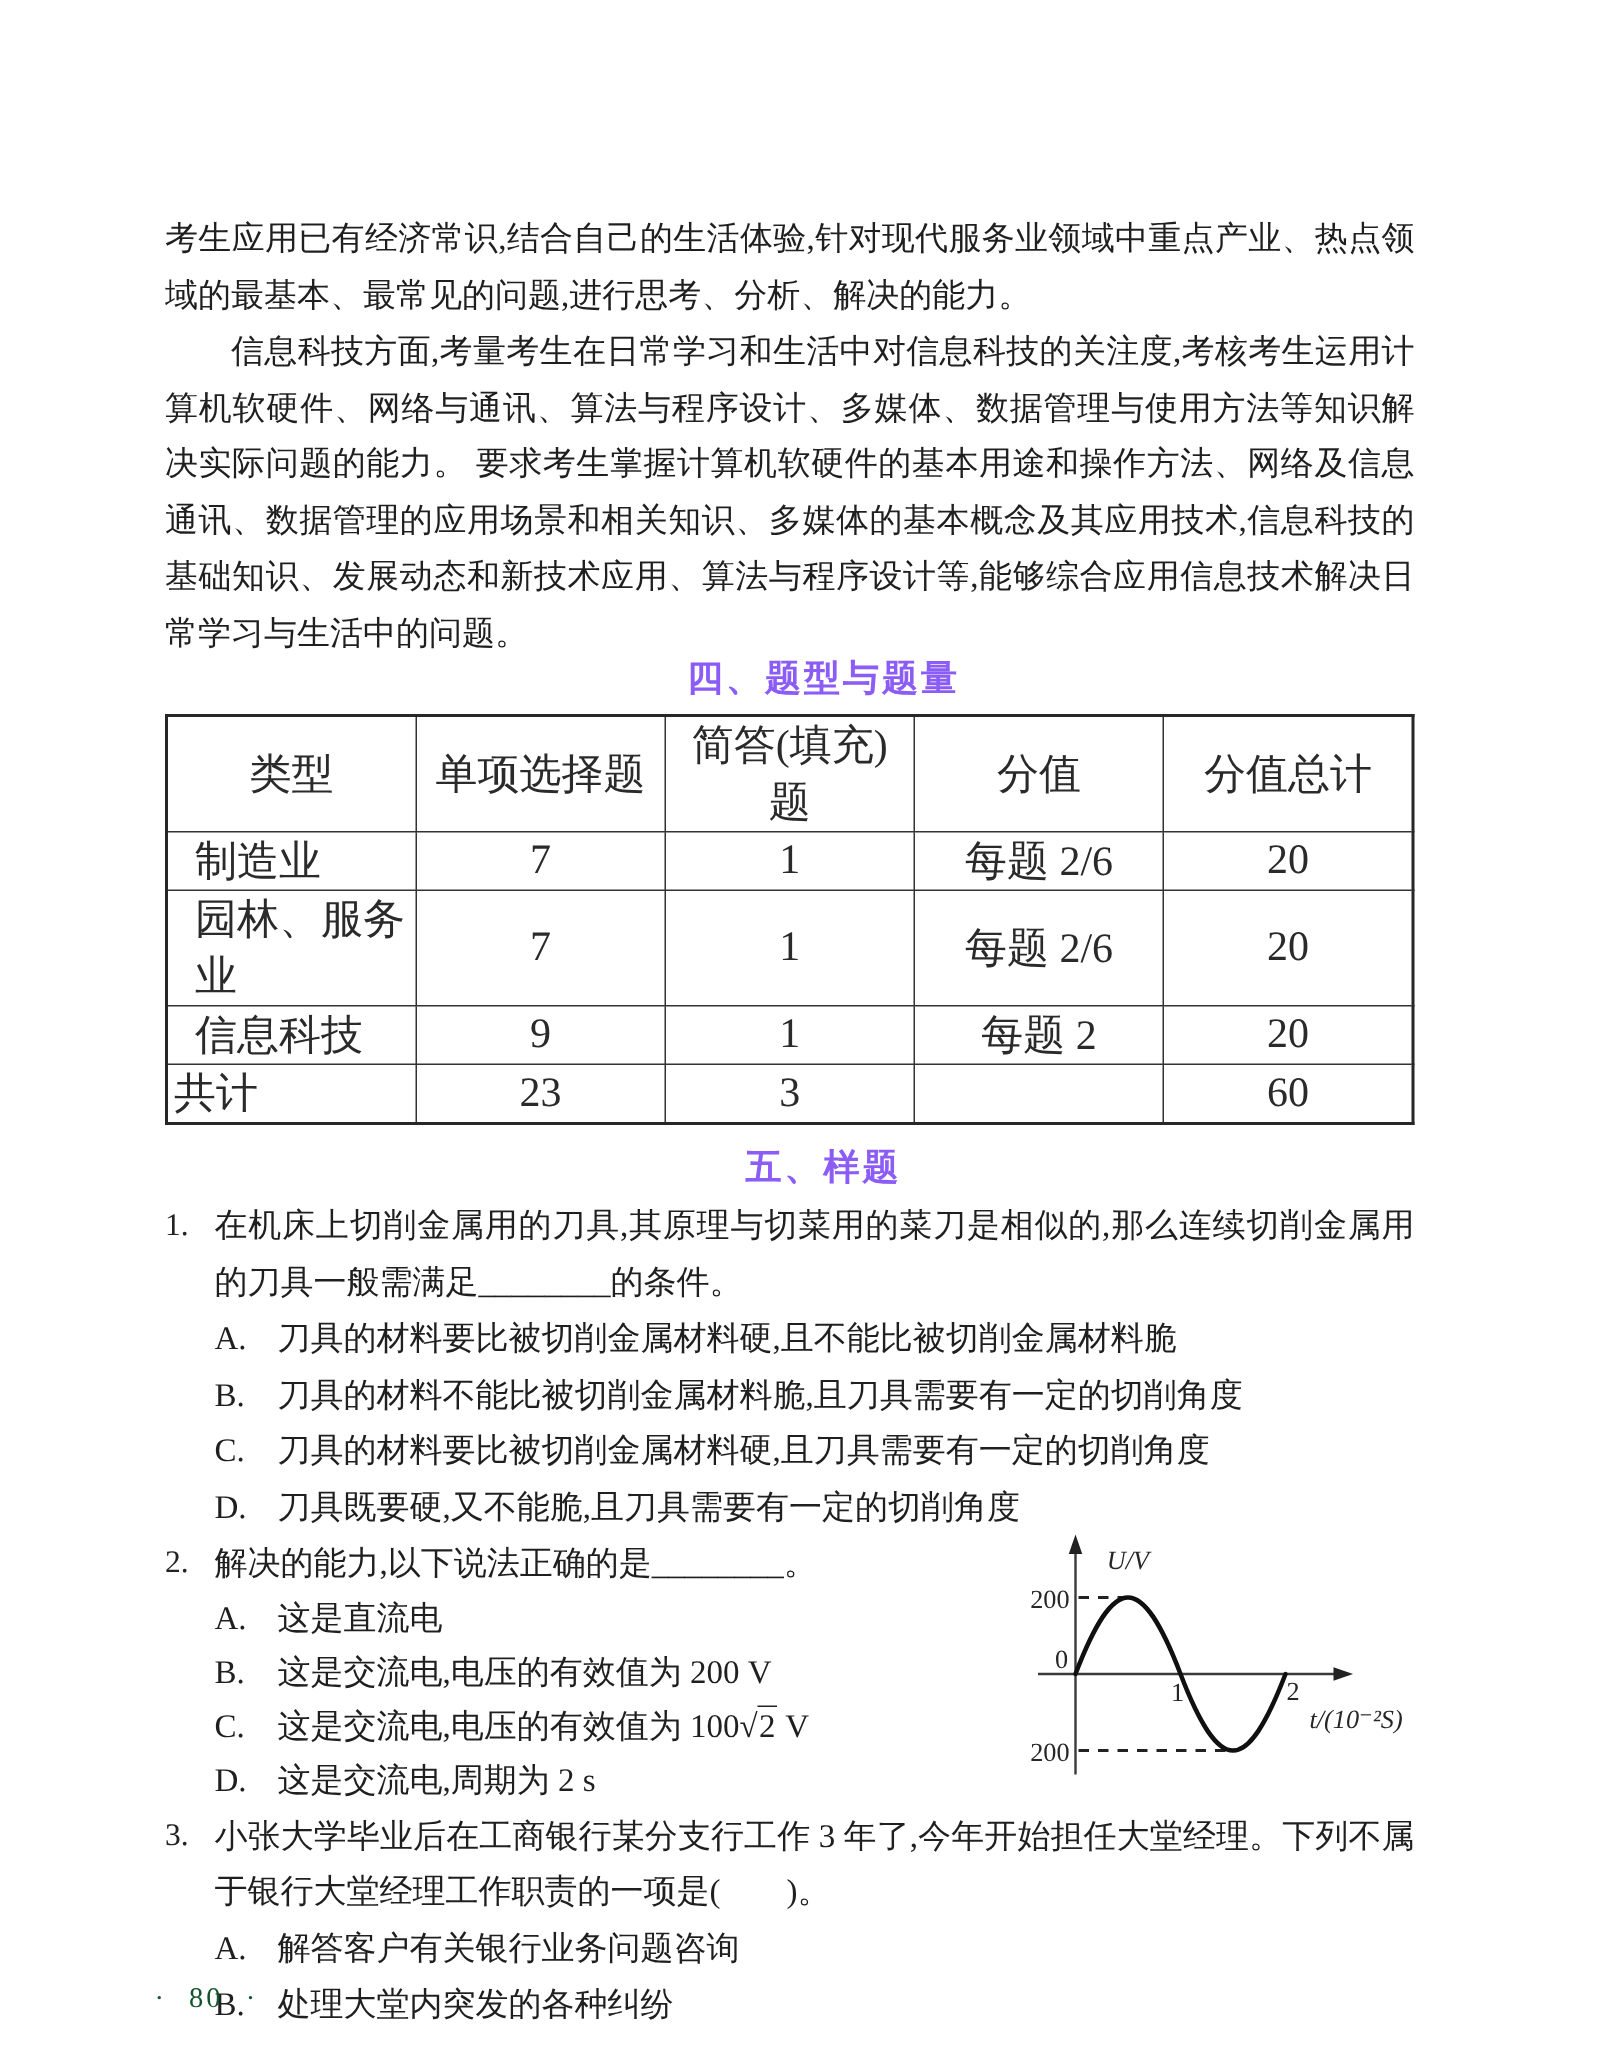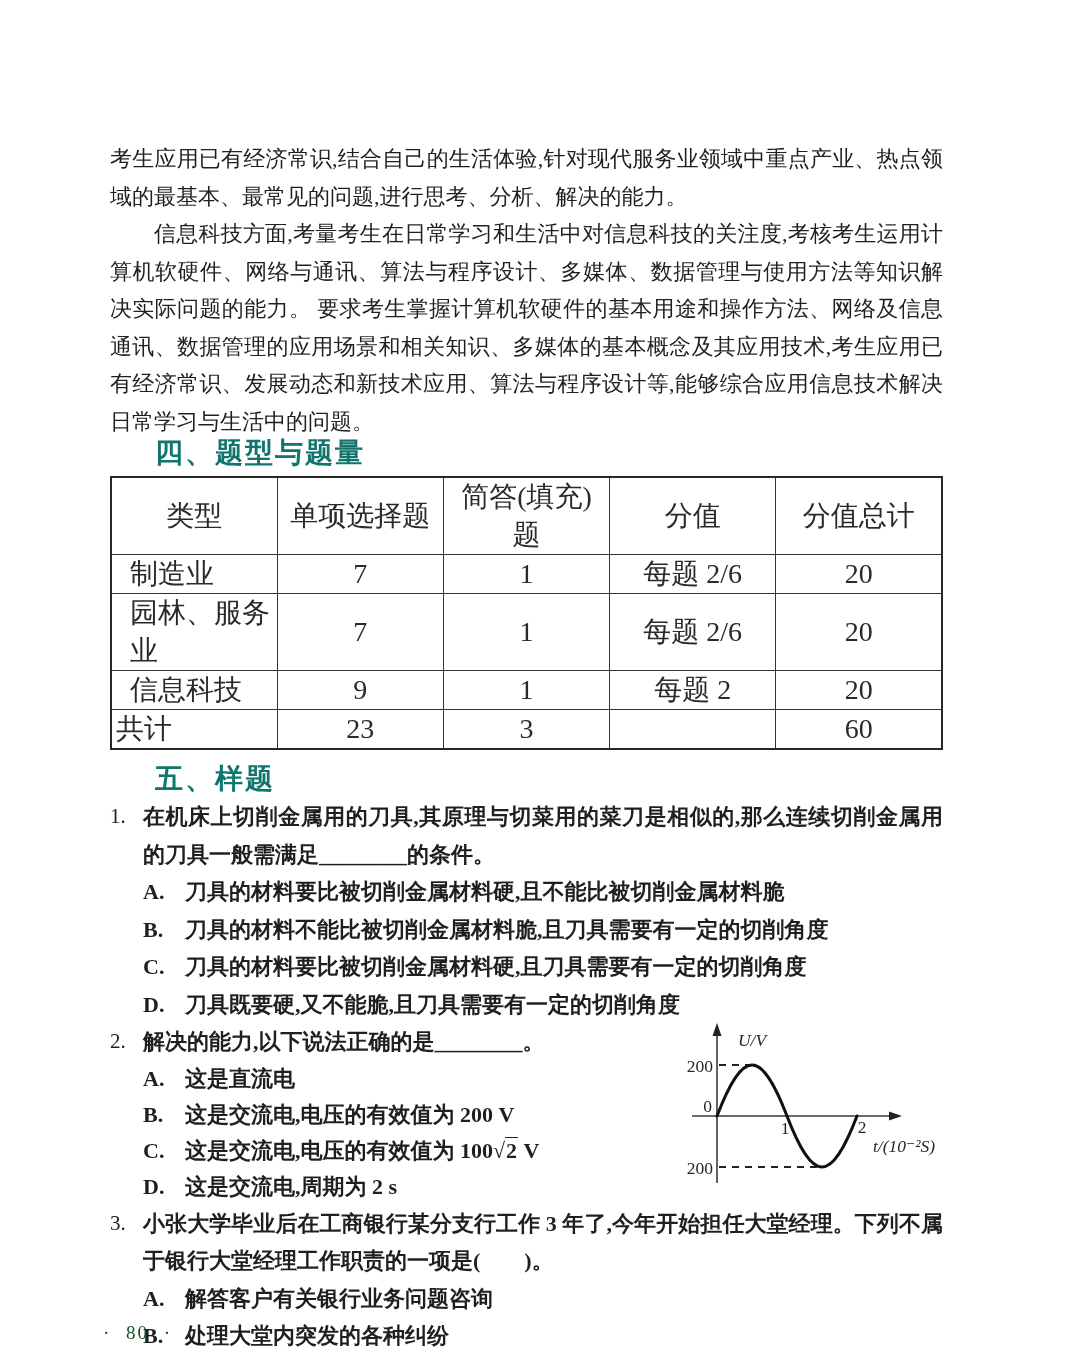--- a/index.html
+++ b/index.html
@@ -7,41 +7,41 @@
     position:relative;width:1080px;height:1366px;background:#ffffff;
     overflow:hidden;color:#1d1d1d;
     font-family:"Liberation Serif","DejaVu Serif",serif;
   }
   .content{position:absolute;left:110px;top:140px;width:833px;}
   .para{margin:0;font-size:22px;line-height:37.5px;text-align:justify;color:#1f1f1f;}
   .para.indent{text-indent:2em;}
   .sec{
     margin:0;padding-left:45px;
     font-family:"Liberation Sans","DejaVu Sans",sans-serif;
-    font-weight:bold;font-size:28px;line-height:30px;letter-spacing:2px;color:#0f766e;
+    font-weight:bold;font-size:24px;line-height:30px;letter-spacing:2px;color:#8b5cf6;text-align:center;
   }
   .sec.s4{margin-top:-2px;margin-bottom:8px;}
   .sec.s5{margin-top:14px;margin-bottom:4px;}
   table.qtable{
     width:100%;border-collapse:collapse;border:2.5px solid #272727;
     font-size:28px;table-layout:fixed;
   }
   table.qtable th,table.qtable td{
     border:1.5px solid #333;height:38px;text-align:center;
     font-weight:normal;padding:0 4px;color:#2a2a2a;
   }
   table.qtable th{height:40px;}
   table.qtable td.left{text-align:left;padding-left:18px;}
   table.qtable td.ctr{text-align:left;}
   .subhead{margin:8px 0 2px 0;font-size:20.5px;line-height:36px;color:#2e2e2e;}
   .subhead .bullet{margin-right:12px;}
   .subhead .sublbl{letter-spacing:4px;}
   .question{position:relative;display:flex;}
   .qnum{flex:none;width:33px;font-size:21px;line-height:37.5px;color:#222;}
-  .qbody{flex:1;min-width:0;font-weight:bold;}
+  .qbody{flex:1;min-width:0;}
   .stem{margin:0;font-size:22px;line-height:37.5px;text-align:justify;color:#1f1f1f;}
   .opt{display:flex;font-size:22px;line-height:37.5px;color:#1f1f1f;}
   .olabel{flex:none;width:42px;}
   .otext{flex:1;}
   .q2 .opt{line-height:36px;max-width:560px;}
   .q2 .figure{position:absolute;left:575px;top:-4px;width:302px;height:167px;}
   .figure text{fill:#272727;font-family:"Liberation Serif","DejaVu Serif",serif;}
   .figure .tick{font-size:17.5px;}
   .figure .axlbl{font-size:17.5px;font-style:italic;}
   .rad{border-top:1.5px solid #222;padding:0 1px;}
@@ -50,21 +50,21 @@
     font-size:19px;color:#14532d;letter-spacing:2px;word-spacing:8px;
   }
 </style>
 </head>
 <body>
 
 <div class="page">
   <div class="content">
 
     <p class="para">考生应用已有经济常识,结合自己的生活体验,针对现代服务业领域中重点产业、热点领域的最基本、最常见的问题,进行思考、分析、解决的能力。</p>
-    <p class="para indent">信息科技方面,考量考生在日常学习和生活中对信息科技的关注度,考核考生运用计算机软硬件、网络与通讯、算法与程序设计、多媒体、数据管理与使用方法等知识解决实际问题的能力。 要求考生掌握计算机软硬件的基本用途和操作方法、网络及信息通讯、数据管理的应用场景和相关知识、多媒体的基本概念及其应用技术,考生应用已有经济常识、发展动态和新技术应用、算法与程序设计等,能够综合应用信息技术解决日常学习与生活中的问题。</p>
+    <p class="para indent">信息科技方面,考量考生在日常学习和生活中对信息科技的关注度,考核考生运用计算机软硬件、网络与通讯、算法与程序设计、多媒体、数据管理与使用方法等知识解决实际问题的能力。 要求考生掌握计算机软硬件的基本用途和操作方法、网络及信息通讯、数据管理的应用场景和相关知识、多媒体的基本概念及其应用技术,信息科技的基础知识、发展动态和新技术应用、算法与程序设计等,能够综合应用信息技术解决日常学习与生活中的问题。</p>
 
     <h3 class="sec s4">四、题型与题量</h3>
 
     <table class="qtable">
       <thead>
         <tr>
           <th>类型</th>
           <th>单项选择题</th>
           <th>简答(填充)题</th>
           <th>分值</th>

